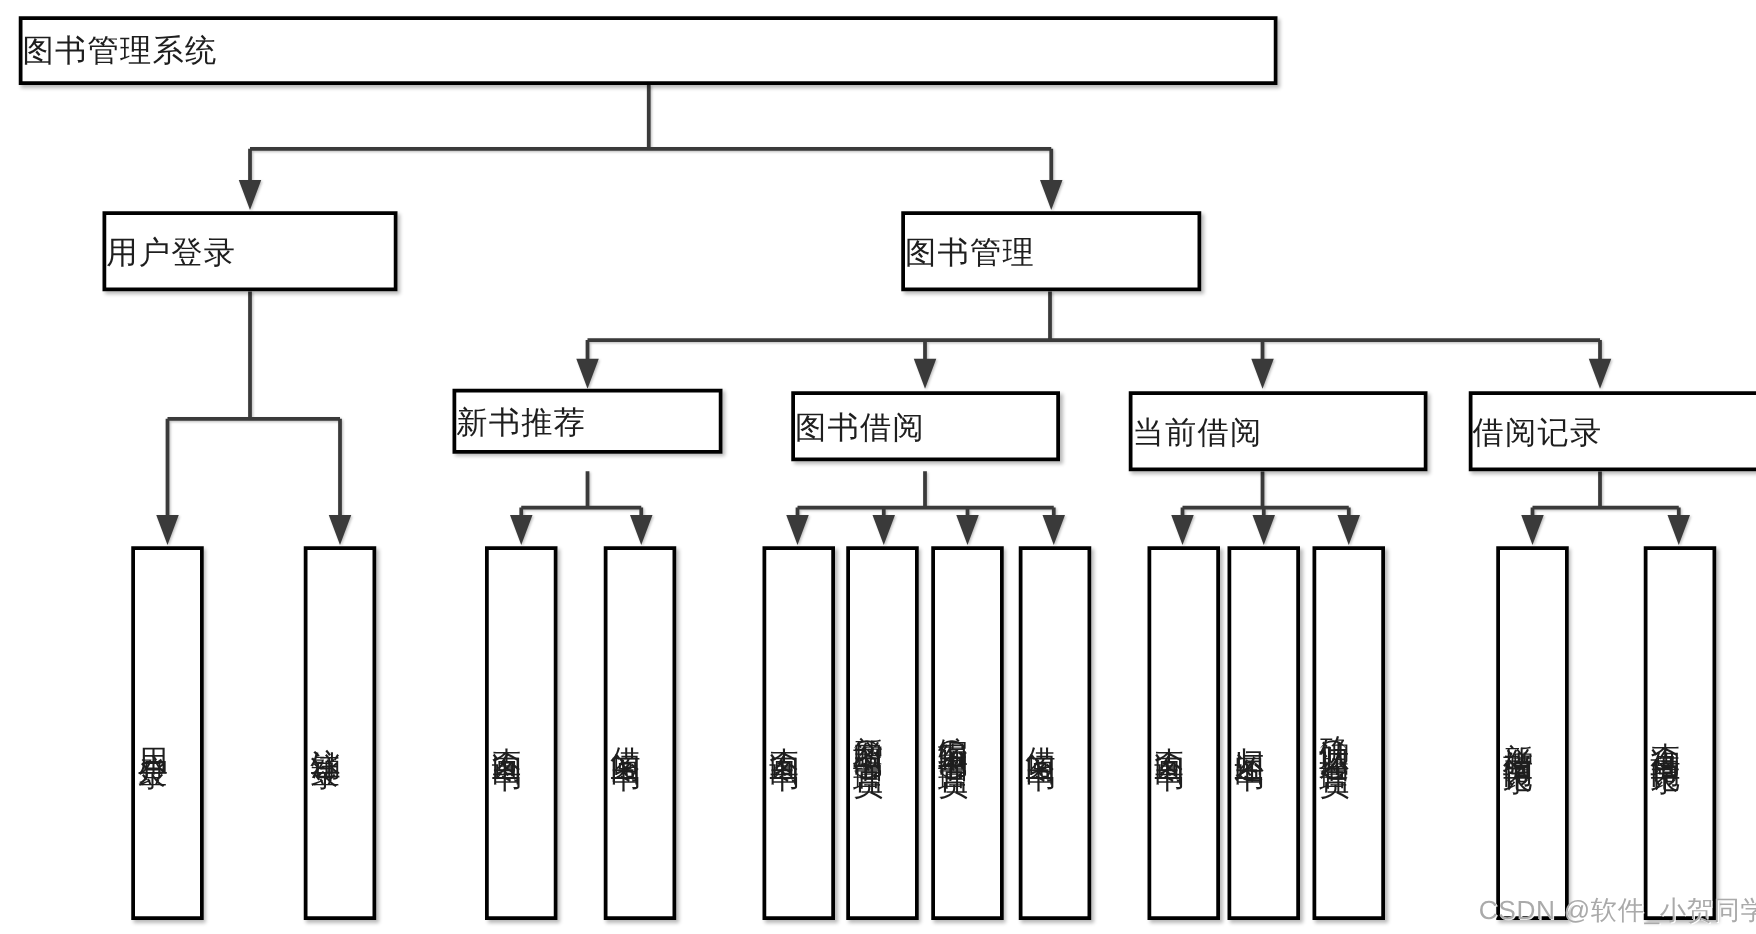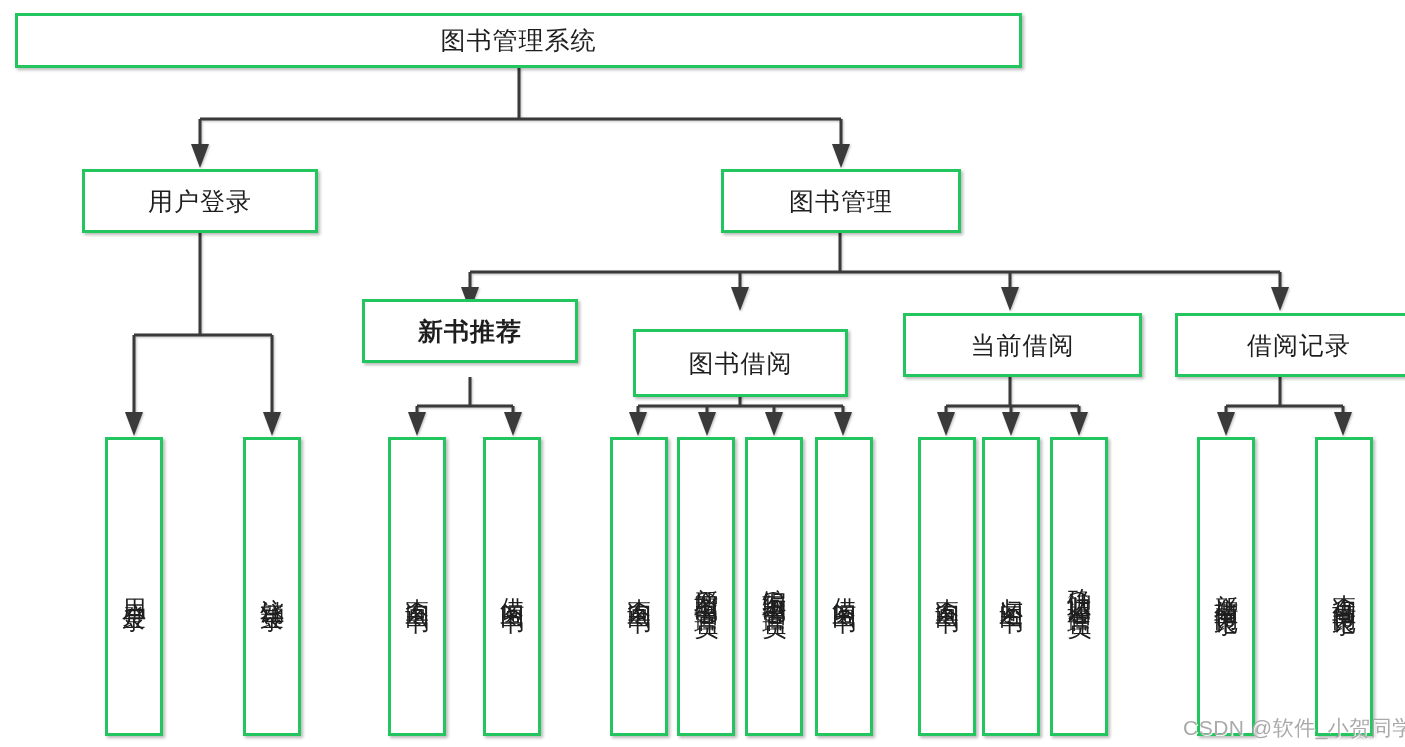--- a/index.html
+++ b/index.html
@@ -6,37 +6,37 @@
   body{
     width:1405px;height:747px;position:relative;overflow:hidden;
     background:#ffffff;
     font-family:"Liberation Sans","DejaVu Sans",sans-serif;
   }
   #canvas{position:absolute;left:0;top:0;width:1405px;height:747px;}
   svg.connectors{position:absolute;left:0;top:0;z-index:1;
     filter:drop-shadow(1px 1px 1px rgba(0,0,0,0.25));}
   .box{
     position:absolute;box-sizing:border-box;z-index:2;
-    border:3px solid #22c55e;background:#ffffff;
+    border:3px solid #000000;background:#ffffff;
     box-shadow:2px 2px 3px rgba(0,0,0,0.28);
-    display:flex;align-items:center;justify-content:center;
+    display:flex;align-items:center;
     color:#1e1e1e;
   }
   .hbox span{font-size:25px;letter-spacing:1px;white-space:nowrap;}
   .vbox{padding:4px 0;}
   .vbox span{
     writing-mode:vertical-rl;text-orientation:mixed;
     font-size:24px;line-height:1.1;letter-spacing:4px;white-space:nowrap;
   }
   
   .n-root{left:15px;top:13px;width:1007px;height:55px;}
   .n-user-login{left:82px;top:169px;width:236px;height:64px;}
   .n-book-mgmt{left:721px;top:169px;width:240px;height:64px;}
-  .n-new-books{left:362px;top:299px;width:216px;height:64px;font-weight:bold;}
-  .n-book-borrow{left:633px;top:313px;width:215px;height:68px;margin-top:16px;}
+  .n-new-books{left:362px;top:311px;width:216px;height:52px;}
+  .n-book-borrow{left:633px;top:313px;width:215px;height:56px;}
   .n-current-borrow{left:903px;top:313px;width:239px;height:64px;}
   .n-borrow-records{left:1175px;top:313px;width:248px;height:64px;}
   .leaf{top:437px;width:58px;height:299px;}
   .l-user-login{left:105px;}
   .l-logout{left:243px;}
   .l-nb-query{left:388px;}
   .l-nb-borrow{left:483px;}
   .l-bb-query{left:610px;}
   .l-bb-add{left:677px;}
   .l-bb-edit{left:745px;}

